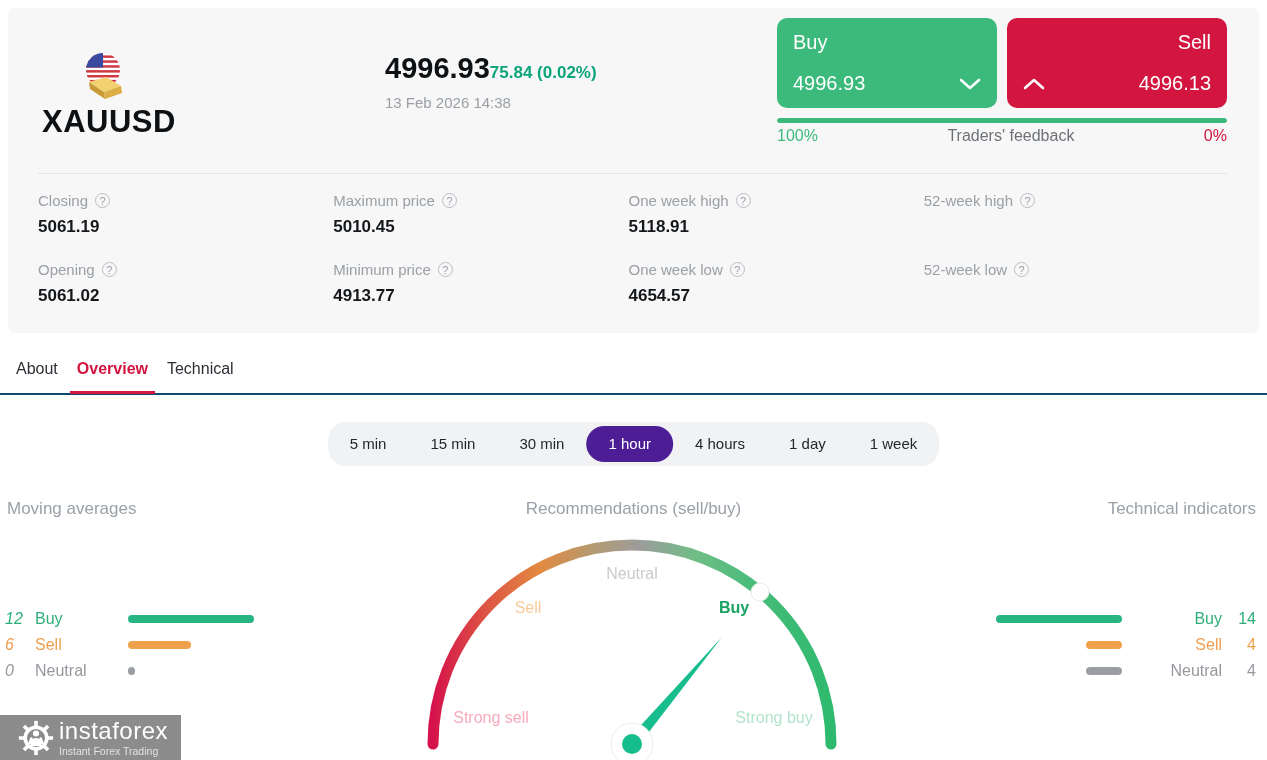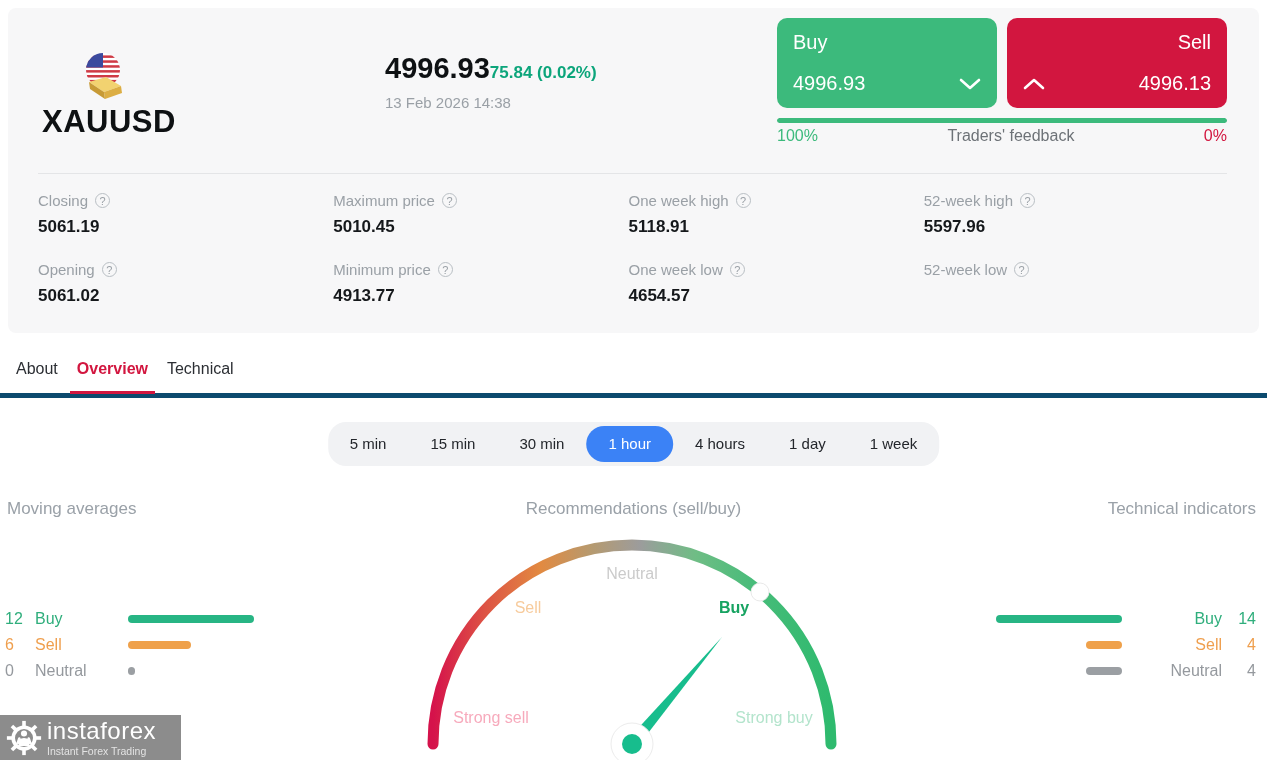--- a/index.html
+++ b/index.html
@@ -35,57 +35,57 @@
   .fb-label{color:#6d7277;}
   .fb-sell{color:#d2163f;}
   .divider{position:absolute;left:30px;right:32px;top:165px;border-top:1px solid #e4e5e7;}
   
   .stats{position:absolute;left:30px;top:184px;right:40px;display:grid;grid-template-columns:repeat(4,1fr);row-gap:24px;}
   .stat-label{font-size:15px;color:#9aa0a6;display:flex;align-items:center;}
   .q-icon{display:inline-block;width:15px;height:15px;border:1px solid #b9bfc4;border-radius:50%;color:#9aa0a6;
     font-size:11px;line-height:15px;text-align:center;margin-left:7px;box-sizing:border-box;cursor:pointer;}
   .stat-value{font-size:17px;font-weight:bold;color:#15181b;margin-top:8px;}
   
-  .tabs{position:absolute;left:0;right:0;top:358px;display:flex;gap:5px;padding-left:9px;border-bottom:5px solid #0c4a6e;}
+  .tabs{position:absolute;left:0;right:0;top:358px;display:flex;gap:5px;padding-left:9px;border-bottom:2px solid #0c4a6e;}
   .tab{font-size:16px;color:#2b2e33;padding:2px 7px 13px 7px;cursor:pointer;border-bottom:3px solid transparent;margin-bottom:-1px;}
   .tab.active{color:#d2163f;font-weight:bold;border-bottom-color:#d2163f;}
   
   .periods{position:absolute;top:422px;left:50%;transform:translateX(-50%);height:44px;background:#f1f2f4;
     border-radius:18px;display:flex;align-items:center;}
   .period{font-size:15px;color:#23262b;line-height:36px;padding:0 22px;border-radius:18px;cursor:pointer;white-space:nowrap;}
-  .period.active{background:#3b82f6;color:#ffffff;text-align:center;}
+  .period.active{background:#4c1d95;color:#ffffff;text-align:center;}
   
   .section-h{position:absolute;top:499px;font-size:17px;color:#9aa1a8;}
   .sh-left{left:7px;}
   .sh-center{left:0;right:0;text-align:center;}
   .sh-right{right:11px;}
   
   .ma{position:absolute;left:5px;top:606px;}
   .ma-row{display:flex;align-items:center;height:26px;font-size:16px;}
-  .ma-num{width:30px;}
+  .ma-num{width:30px;font-style:italic;}
   .ma-label{width:93px;}
   .bar{height:8px;border-radius:4px;}
   .c-buy{color:#2fae7c;}
   .c-sell{color:#ef9f4e;}
   .c-neutral{color:#95999e;}
   .b-buy{background:#27b584;}
   .b-sell{background:#efa14b;}
   .b-neutral{background:#9b9fa3;}
   
   .ti{position:absolute;right:11px;top:606px;}
   .ti-row{display:flex;align-items:center;justify-content:flex-end;height:26px;font-size:16px;}
   .ti-barcell{width:126px;display:flex;justify-content:flex-end;}
   .ti-label{width:84px;text-align:right;margin-left:16px;}
   .ti-num{width:34px;text-align:right;}
   
   .gauge{position:absolute;left:407px;top:525px;width:450px;height:235px;}
   .gauge text{font-family:"Liberation Sans","DejaVu Sans",sans-serif;}
   
   .watermark{position:absolute;left:0;top:715px;width:181px;height:45px;background:#8c8c8c;
-    display:flex;align-items:center;padding-left:6px;box-sizing:border-box;}
+    display:flex;align-items:center;padding-left:18px;box-sizing:border-box;}
   .wm-text{margin-left:5px;color:#fff;line-height:1;}
   .wm-brand{font-size:24px;letter-spacing:.5px;}
   .wm-tag{font-size:10.5px;color:#e3e3e3;margin-top:3px;}
 </style>
 </head>
 <body>
 
 <div class="panel">
 
   <div class="instrument">
@@ -172,21 +172,20 @@
           <span>One week high</span>
           <span class="q-icon">?</span>
         </div>
       <div class="stat-value">5118.91</div>
     </div>
     <div class="stat">
       <div class="stat-label">
           <span>52-week high</span>
           <span class="q-icon">?</span>
         </div>
-      <div class="stat-value">5597.96</div>
     </div>
     <div class="stat">
       <div class="stat-label">
           <span>Opening</span>
           <span class="q-icon">?</span>
         </div>
       <div class="stat-value">5061.02</div>
     </div>
     <div class="stat">
       <div class="stat-label">

